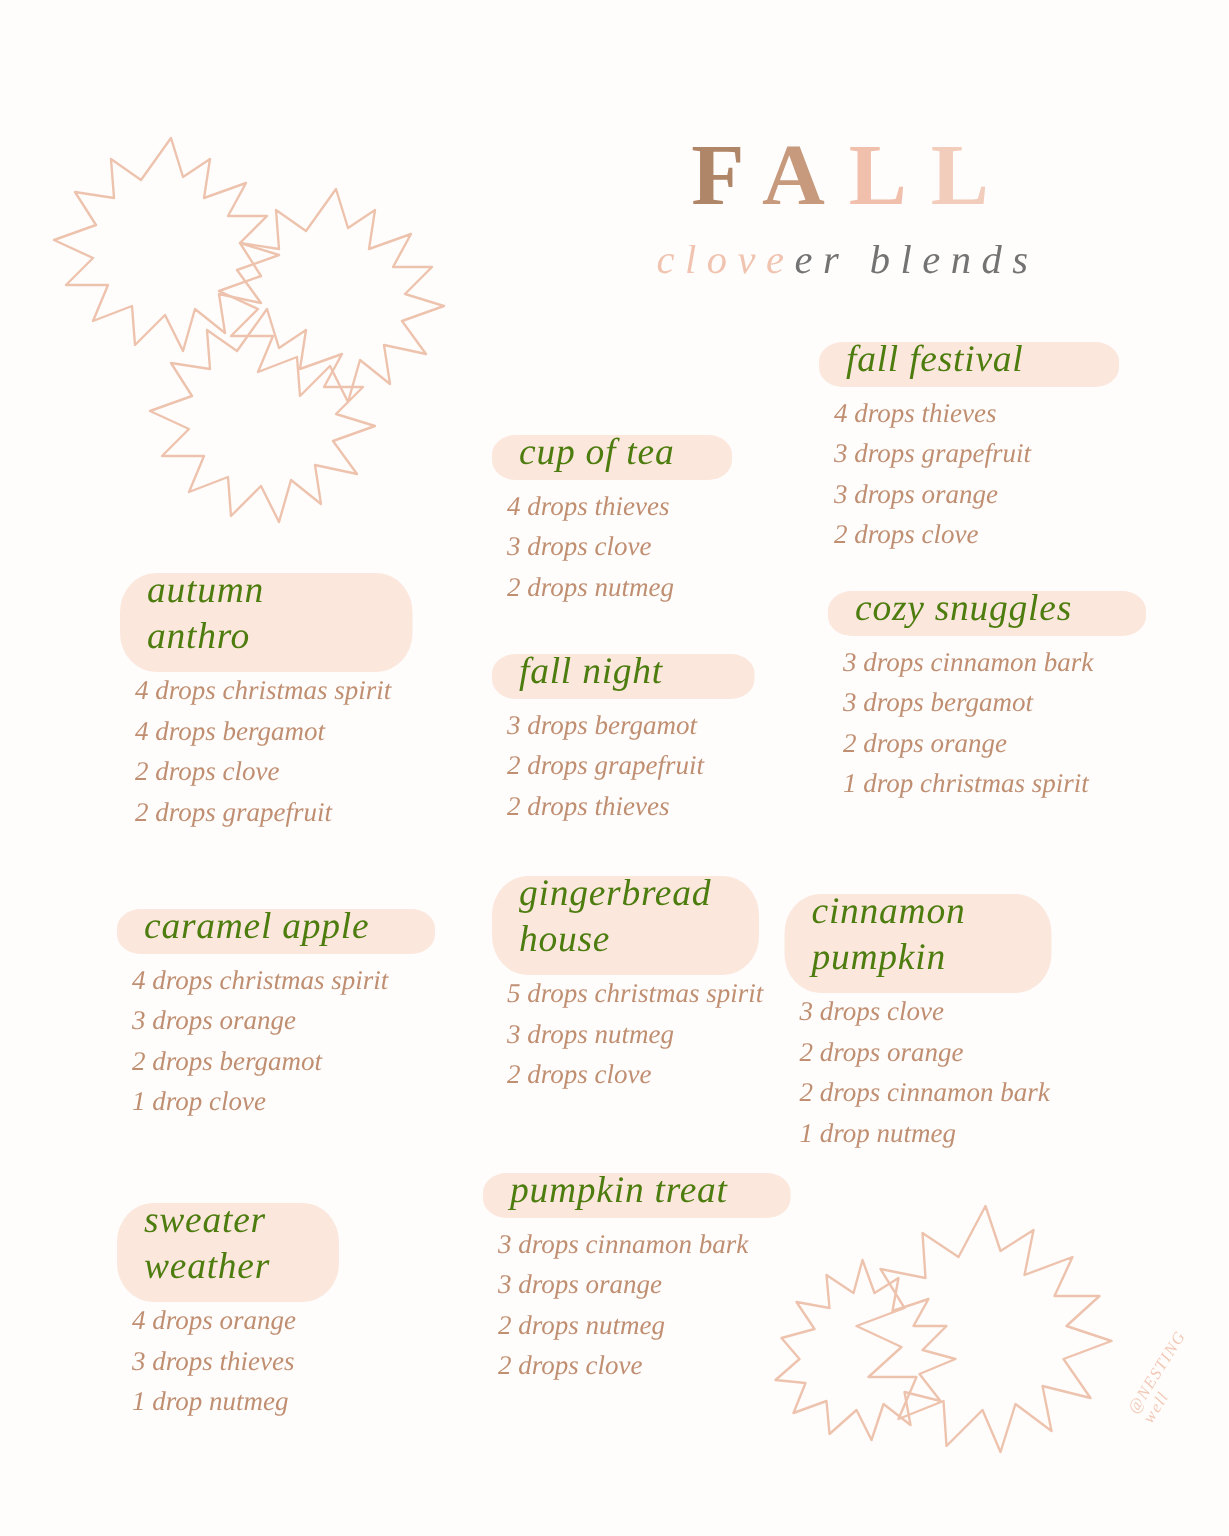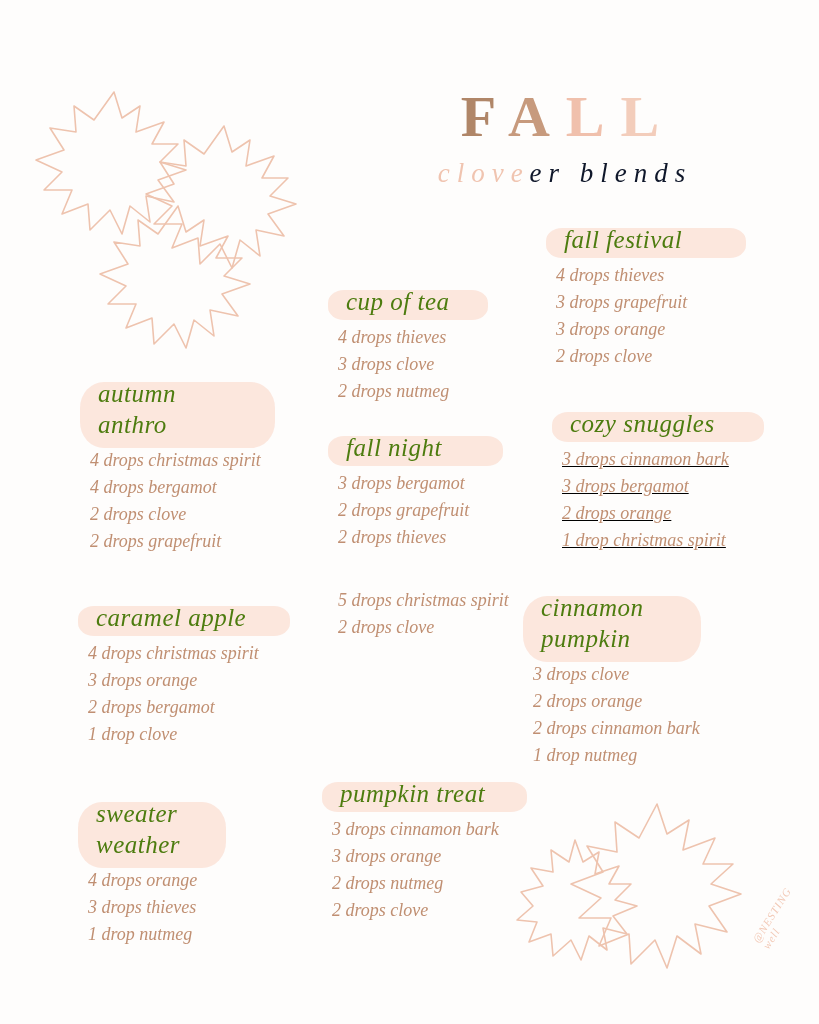--- a/index.html
+++ b/index.html
@@ -52,21 +52,21 @@
   .title-fall .c4 { color: #f3cdbb; }
   .subtitle {
     font-family: "Liberation Serif", serif;
     font-style: italic;
     font-size: 27px;
     letter-spacing: 7px;
     margin-top: 12px;
     padding-left: 10px;
   }
   .subtitle .s1 { color: #f0c4b0; }
-  .subtitle .s2 { color: #0f172a; }
+  .subtitle .s2 { color: #737373; }
 
   
   .blend {
     position: absolute;
   }
   .blend-title-wrap {
     position: relative;
     display: inline-block;
   }
   .swash {
@@ -108,21 +108,21 @@
     line-height: 27px;
     color: #c08f72;
     white-space: nowrap;
   }
 
   
   #blend-fall-festival   { left: 556px; top: 224px; }
   #blend-cup-of-tea      { left: 338px; top: 286px; }
   #blend-autumn-anthro   { left: 90px;  top: 378px; }
   #blend-fall-night      { left: 338px; top: 432px; }
-  #blend-cozy-snuggles   { left: 562px; top: 408px; text-decoration: underline; }
+  #blend-cozy-snuggles   { left: 562px; top: 390px; }
   #blend-caramel-apple   { left: 88px;  top: 602px; }
   #blend-gingerbread     { left: 338px; top: 580px; }
   #blend-cinnamon-pump   { left: 533px; top: 592px; }
   #blend-sweater-weather { left: 88px;  top: 798px; }
   #blend-pumpkin-treat   { left: 332px; top: 778px; }
 
   #blend-fall-festival .swash   { width: 200px; }
   #blend-cup-of-tea .swash      { width: 160px; }
   #blend-autumn-anthro .swash   { width: 195px; }
   #blend-fall-night .swash      { width: 175px; }
@@ -234,22 +234,28 @@
     </div>
     <ul class="blend-list">
       <li>4 drops christmas spirit</li>
       <li>3 drops orange</li>
       <li>2 drops bergamot</li>
       <li>1 drop clove</li>
     </ul>
   </div>
 
   <div class="blend" id="blend-gingerbread">
+    <div class="blend-title-wrap">
+      <span class="swash two"></span>
+      <div class="blend-title">gingerbread
+house</div>
+    </div>
     <ul class="blend-list">
       <li>5 drops christmas spirit</li>
+      <li>3 drops nutmeg</li>
       <li>2 drops clove</li>
     </ul>
   </div>
 
   <div class="blend" id="blend-cinnamon-pump">
     <div class="blend-title-wrap">
       <span class="swash two"></span>
       <div class="blend-title">cinnamon
 pumpkin</div>
     </div>

